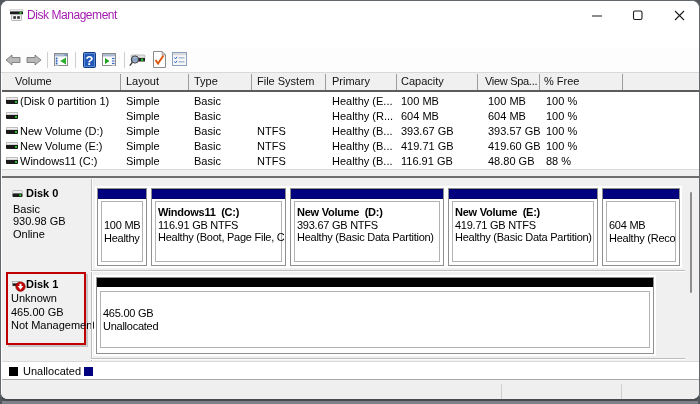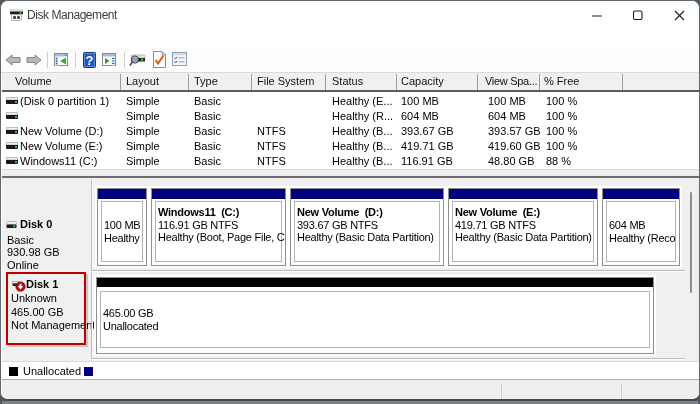--- a/index.html
+++ b/index.html
@@ -50,21 +50,21 @@
 
   <div class="abs" id="title">
     <svg class="abs" style="left:8px;top:8px" width="15" height="12" viewBox="0 0 15 12">
       <rect x="1" y="0" width="13" height="2.5" rx="1" fill="#e8e8e8" stroke="#b5b5b5" stroke-width="0.6"></rect>
       <rect x="1" y="2.5" width="13" height="2.8" rx="0.5" fill="#1c1c1c"></rect>
       <rect x="10.5" y="2.9" width="2" height="2" fill="#2fbf2f"></rect>
       <rect x="2.5" y="5.5" width="10" height="6" rx="1" fill="#f2f2f2" stroke="#9a9a9a" stroke-width="0.7"></rect>
       <rect x="4.3" y="7.2" width="2.6" height="2.6" fill="#2a2a2a"></rect>
       <rect x="8.2" y="7.2" width="2.6" height="2.6" fill="#2a2a2a"></rect>
     </svg>
-    <div class="abs" style="left:26px;top:7px;font-size:12px;letter-spacing:-0.45px;color:#404040;white-space:nowrap;">Disk Management</div>
+    <div class="abs" style="left:26px;top:7px;font-size:12px;letter-spacing:-0.45px;color:#a21caf;white-space:nowrap;">Disk Management</div>
 
     <svg class="abs" style="left:585px;top:4px" width="110" height="22" viewBox="0 0 110 22">
       <line x1="6" y1="11" x2="16" y2="11" stroke="#1a1a1a" stroke-width="1.1"></line>
       <rect x="47.5" y="6" width="8.5" height="8.5" rx="1.5" fill="none" stroke="#1a1a1a" stroke-width="1.1"></rect>
       <line x1="89" y1="6" x2="98" y2="15" stroke="#1a1a1a" stroke-width="1.1"></line>
       <line x1="98" y1="6" x2="89" y2="15" stroke="#1a1a1a" stroke-width="1.1"></line>
     </svg>
   </div>
 
 
@@ -131,21 +131,21 @@
       <path d="M2.5 9.5 L3.5 11 L5 8.8" fill="none" stroke="#2e6bd4" stroke-width="1"></path>
       <rect x="6.5" y="9.3" width="6" height="1.1" fill="#8fa8c8"></rect>
     </svg>
   </div>
 
   <div class="abs" id="hdr">
     <div class="hcell" style="left:13px">Volume</div>
     <div class="hcell" style="left:124px">Layout</div>
     <div class="hcell" style="left:192px">Type</div>
     <div class="hcell" style="left:255px">File System</div>
-    <div class="hcell" style="left:330px">Status</div>
+    <div class="hcell" style="left:330px">Primary</div>
     <div class="hcell" style="left:399px">Capacity</div>
     <div class="hcell" style="left:483px;letter-spacing:-0.3px">View Spa...</div>
     <div class="hcell" style="left:542px">% Free</div>
     <div class="hsep" style="left:118px"></div>
     <div class="hsep" style="left:186px"></div>
     <div class="hsep" style="left:249px"></div>
     <div class="hsep" style="left:323px"></div>
     <div class="hsep" style="left:394px"></div>
     <div class="hsep" style="left:475px"></div>
     <div class="hsep" style="left:537px"></div>
@@ -223,21 +223,21 @@
     <span class="c" style="left:399px">116.91 GB</span>
     <span class="c" style="left:486px">48.80 GB</span>
     <span class="c" style="left:544px">88 %</span>
   </div>
   <div class="abs" style="left:1px;top:168px;width:697px;height:1px;background:#d9d9d9"></div>
   <div class="abs" style="left:1px;top:169px;width:697px;height:5px;background:#f0f0f0"></div>
 
   <div class="abs" id="pane">
     <div class="abs" style="left:0;top:1px;width:698px;height:2px;background:#6e6e6e"></div>
 
-    <div class="abs" style="left:4px;top:13px;width:80px;height:80px;margin-top:31px;">
+    <div class="abs" style="left:10px;top:13px;width:80px;height:80px;">
       <svg class="abs" style="left:0px;top:2px" width="11" height="8" viewBox="0 0 11 8">
         <rect x="0.5" y="0.5" width="10" height="3" rx="1" fill="#ededed" stroke="#a5a5a5" stroke-width="0.7"></rect>
         <rect x="0.5" y="3.5" width="10" height="3.6" rx="0.8" fill="#1c1c1c"></rect>
         <rect x="7.3" y="4.1" width="1.9" height="2.2" fill="#2fbf2f"></rect>
       </svg>
       <div class="t11" style="position:absolute;left:14px;top:-2px;font-weight:bold;">Disk 0</div>
       <div class="t11" style="position:absolute;left:1px;top:14px;">Basic</div>
       <div class="t11" style="position:absolute;left:1px;top:26px;">930.98 GB</div>
       <div class="t11" style="position:absolute;left:1px;top:39px;">Online</div>
     </div>

